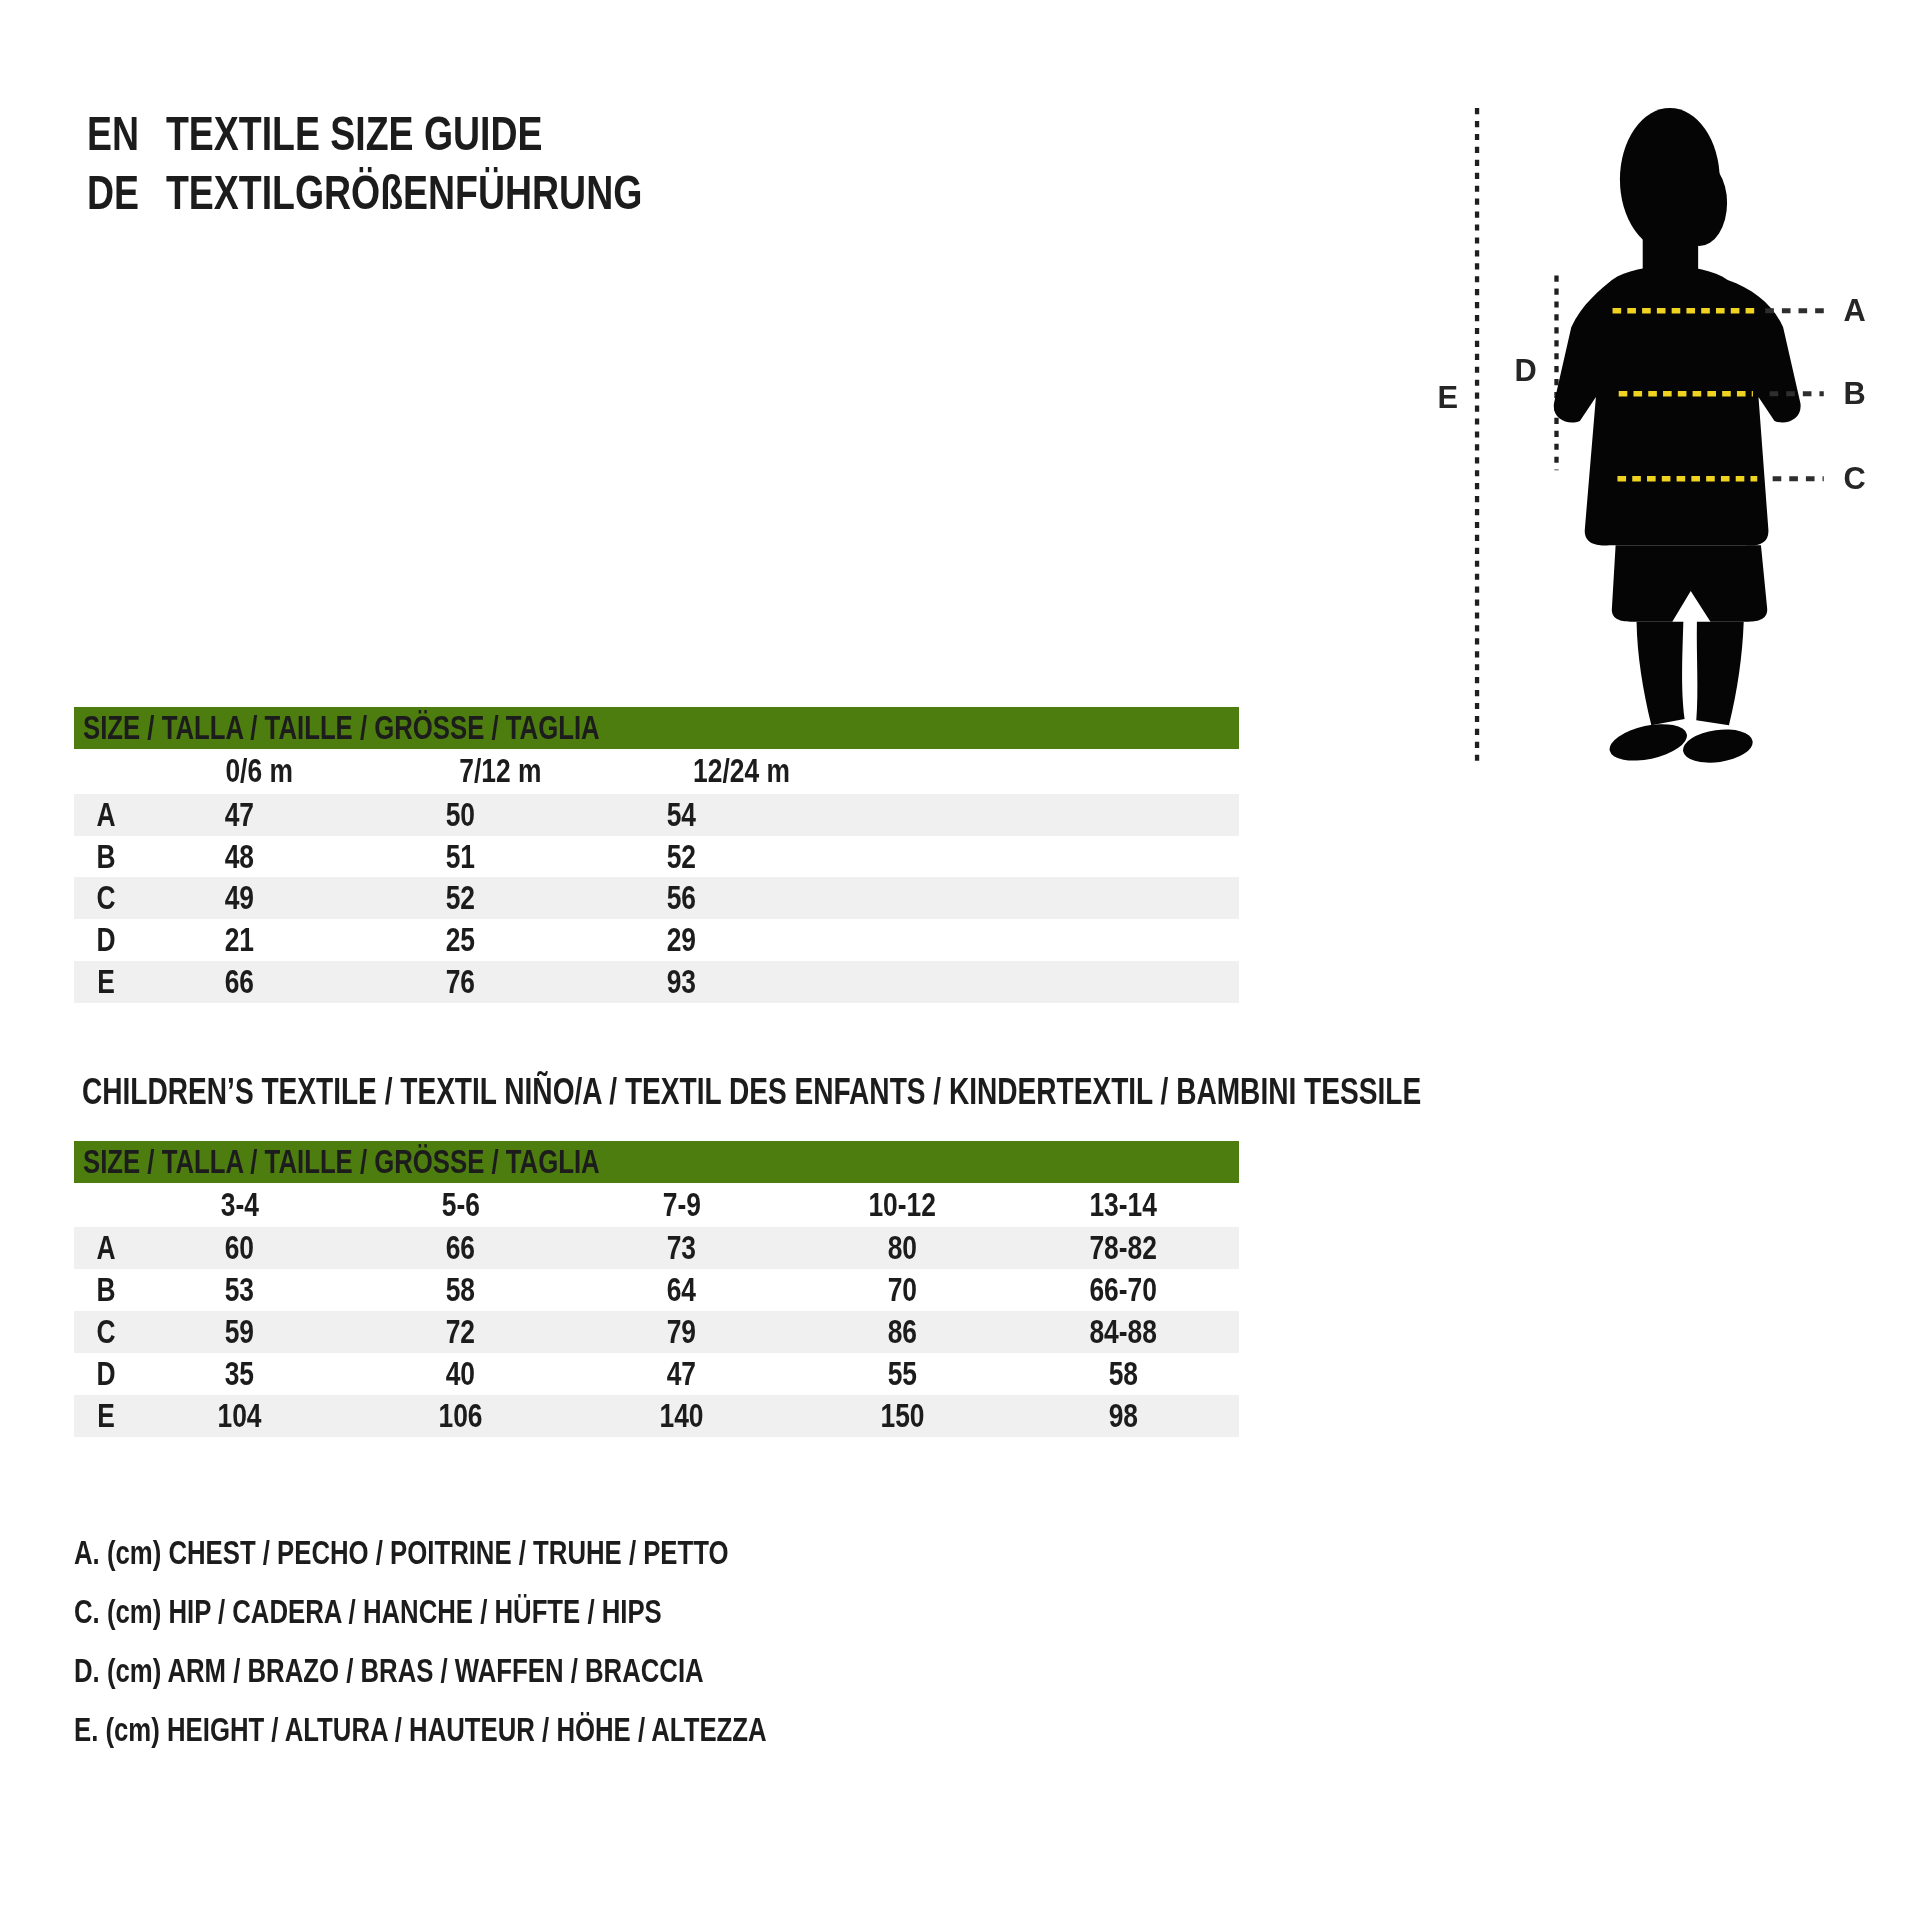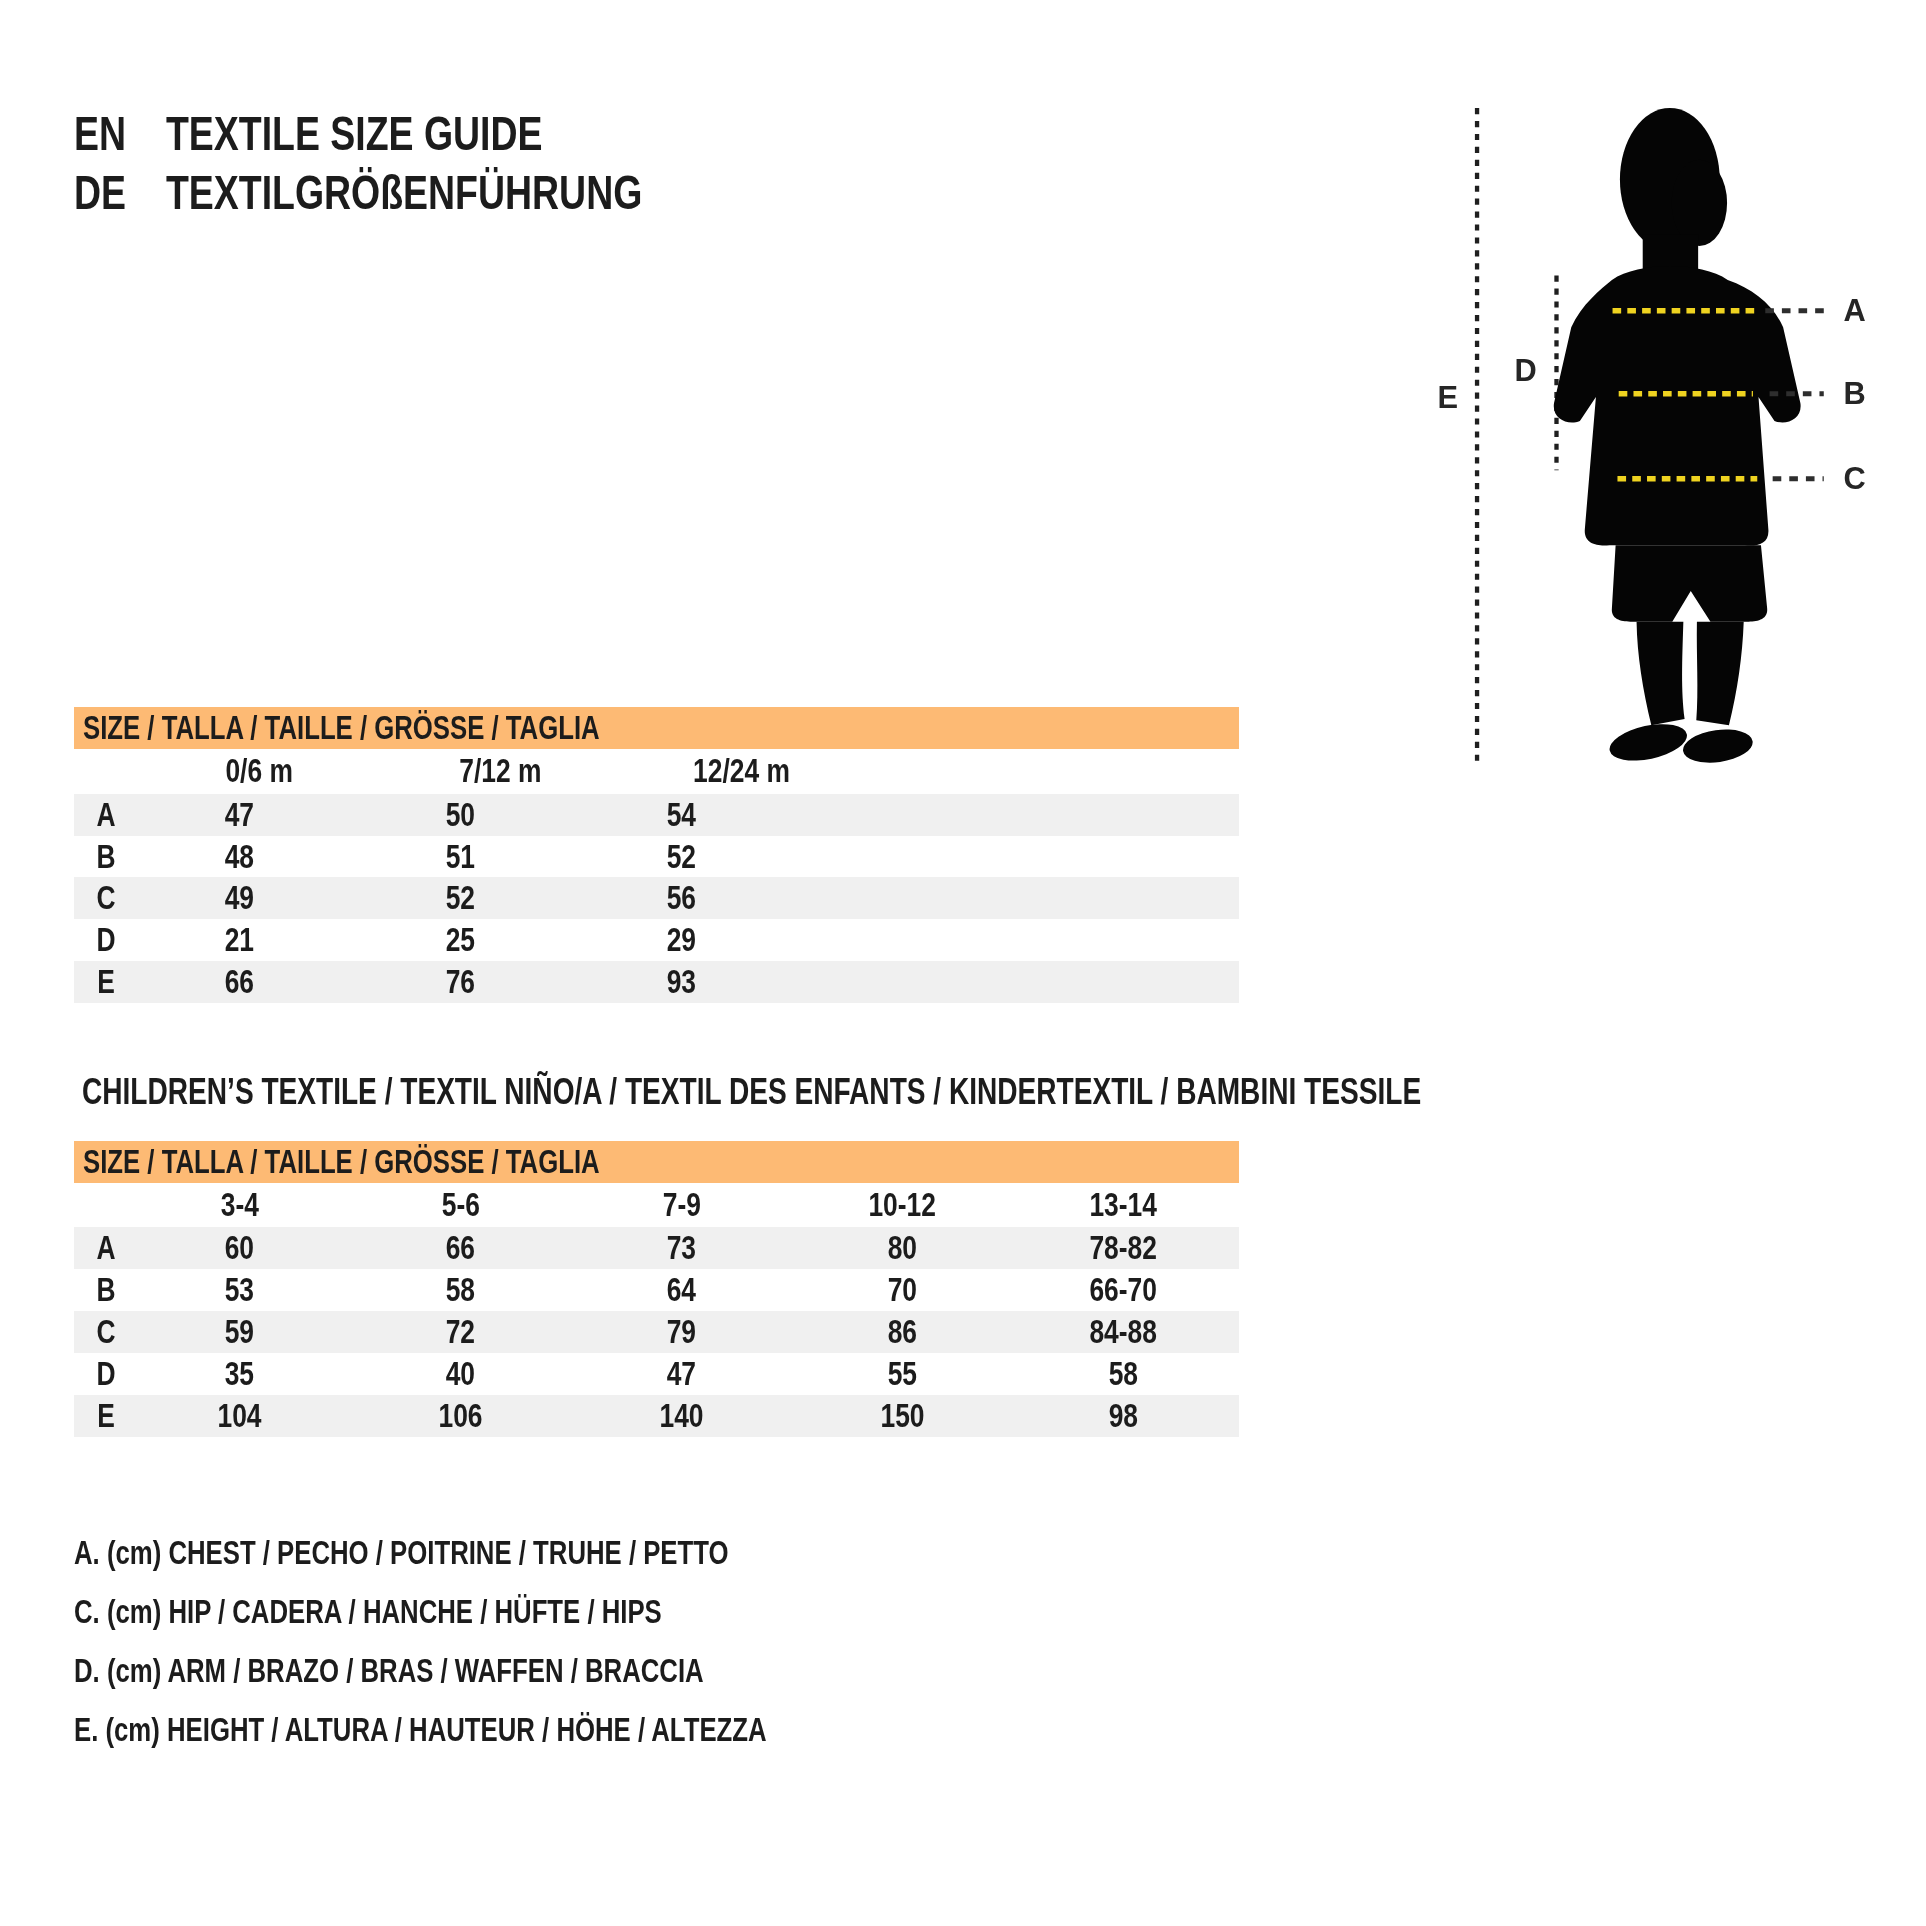--- a/index.html
+++ b/index.html
@@ -8,28 +8,28 @@
     font-family:"Liberation Sans","DejaVu Sans",sans-serif;
     color:#1c1c1c; font-weight:bold; overflow:hidden;
   }
   
   .cx  { display:inline-block; transform:scaleX(.78); transform-origin:0 50%; white-space:nowrap; }
   .cxc { display:inline-block; transform:scaleX(.80); transform-origin:50% 50%; white-space:nowrap; }
 
   
   .lang-list { position:absolute; left:74px; top:104px; }
   .lang-row  { height:59px; line-height:59px; font-size:48px; }
-  .lang-code { display:inline-block; width:92px; vertical-align:top; }
+  .lang-code { display:inline-block; width:92px; vertical-align:top;text-align:center; }
 
   
   .section-title { position:absolute; left:74px; height:44px; line-height:44px; font-size:36px; }
 
   
   .size-bar {
-    position:absolute; left:74px; width:1165px; height:42px; background:#fdba74;
+    position:absolute; left:74px; width:1165px; height:42px; background:#4d7c0f;
     font-size:33px; line-height:42px; padding-left:8.6px; box-sizing:border-box;
   }
   .trow {
     position:absolute; left:74px; width:1165px; height:42px;
     display:grid; grid-template-columns:55px repeat(5,221px);
     align-items:center; font-size:33px;
   }
   .trow.thead { height:44px; }
   .alt  { background:#f0f0f0; }
   .rl   { padding-left:8.6px; text-align:left; }

